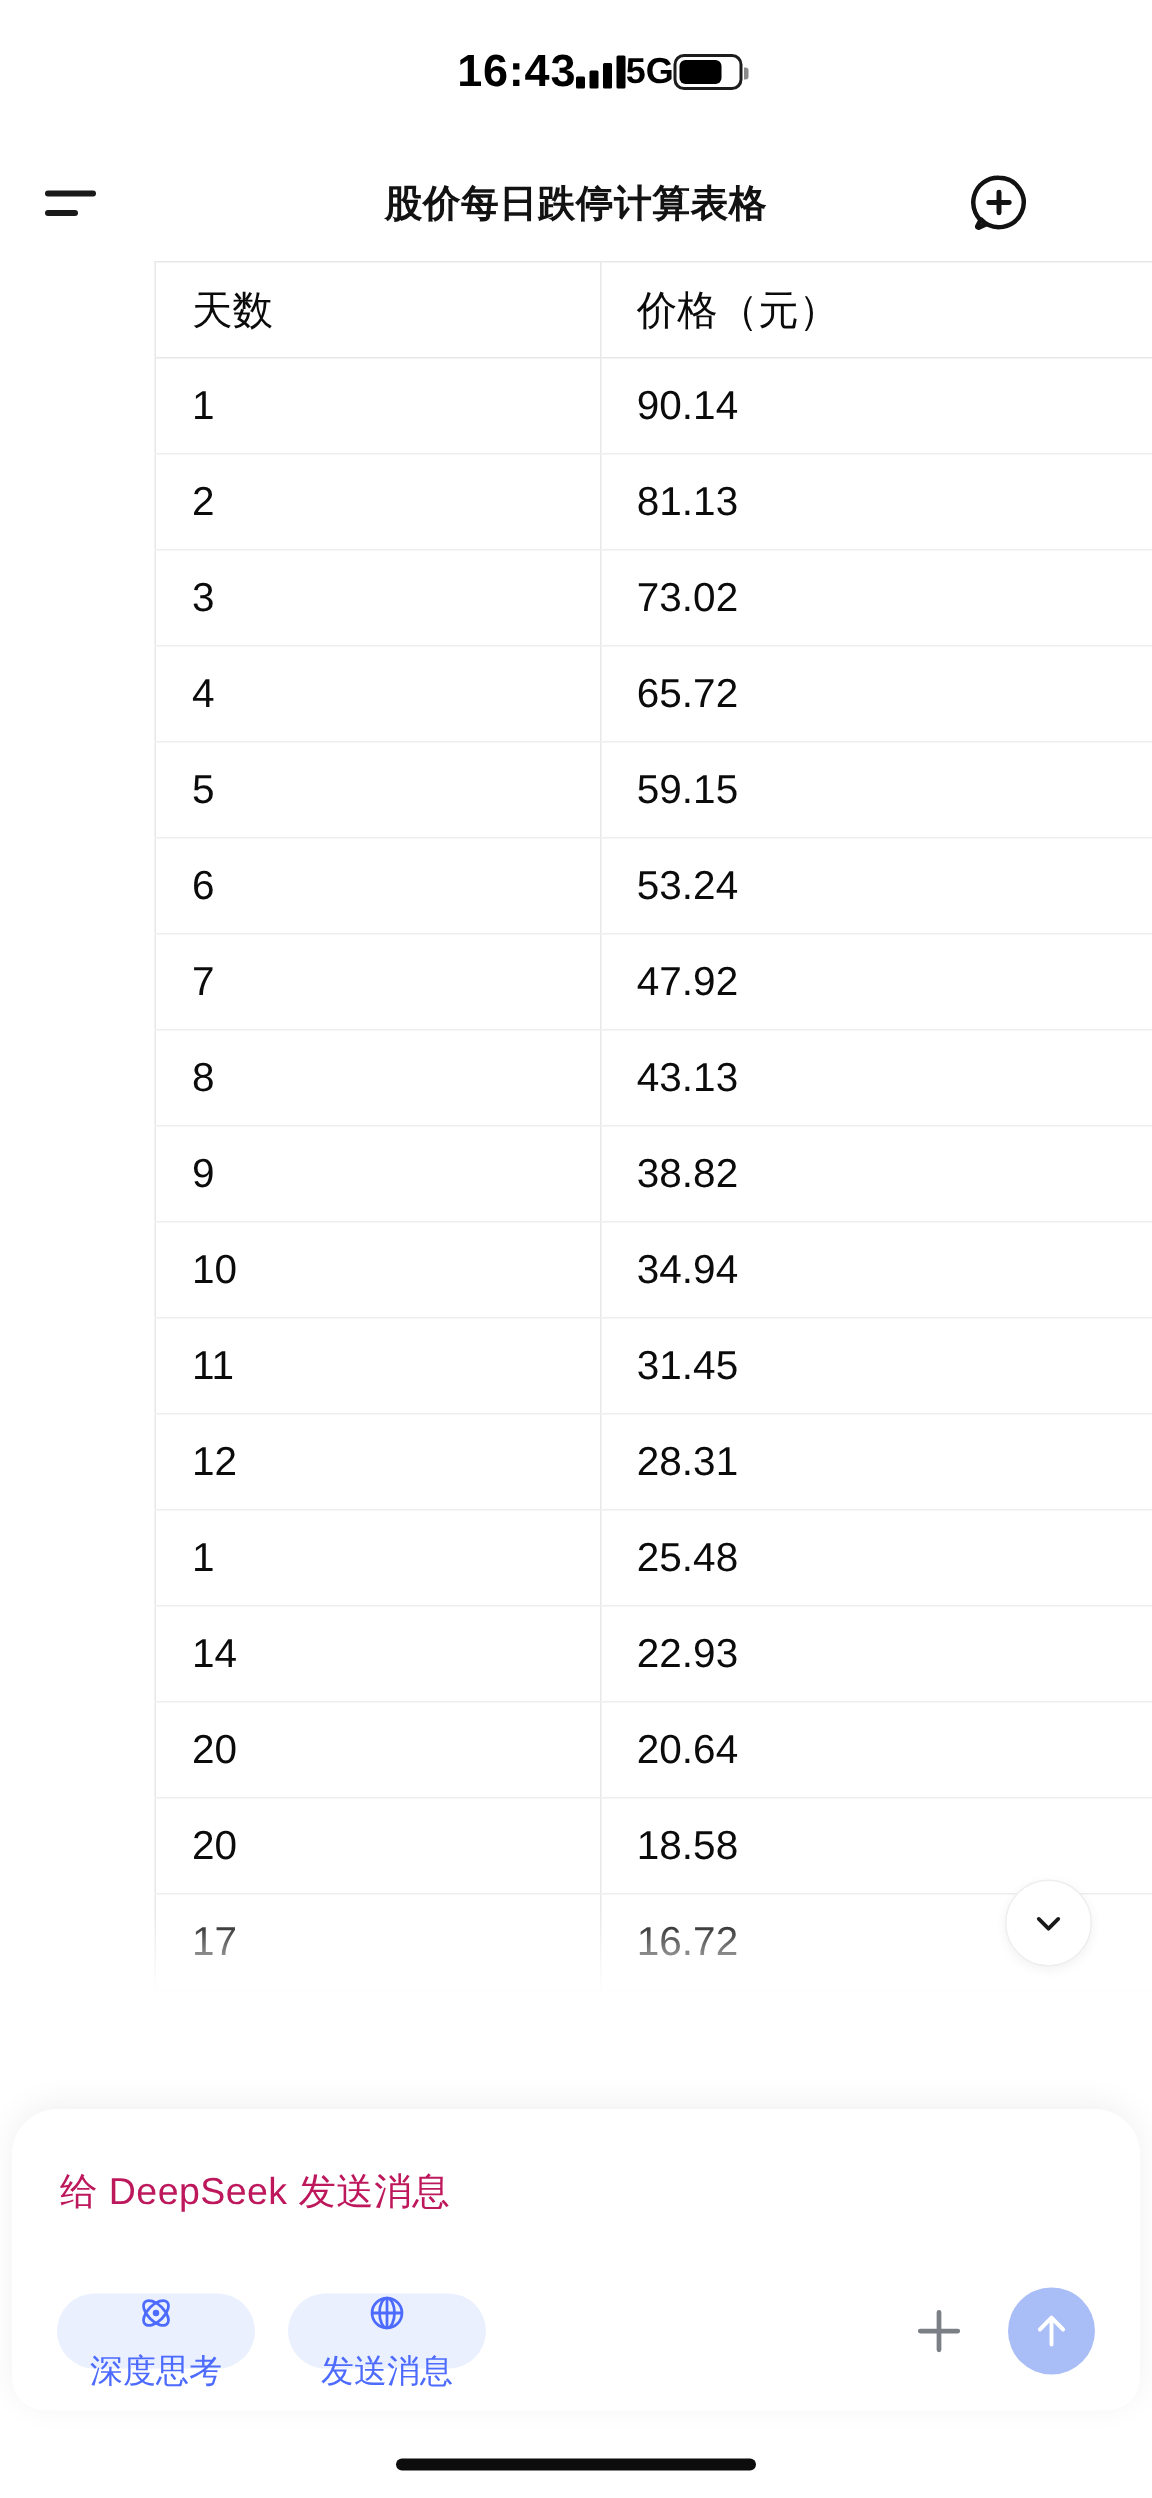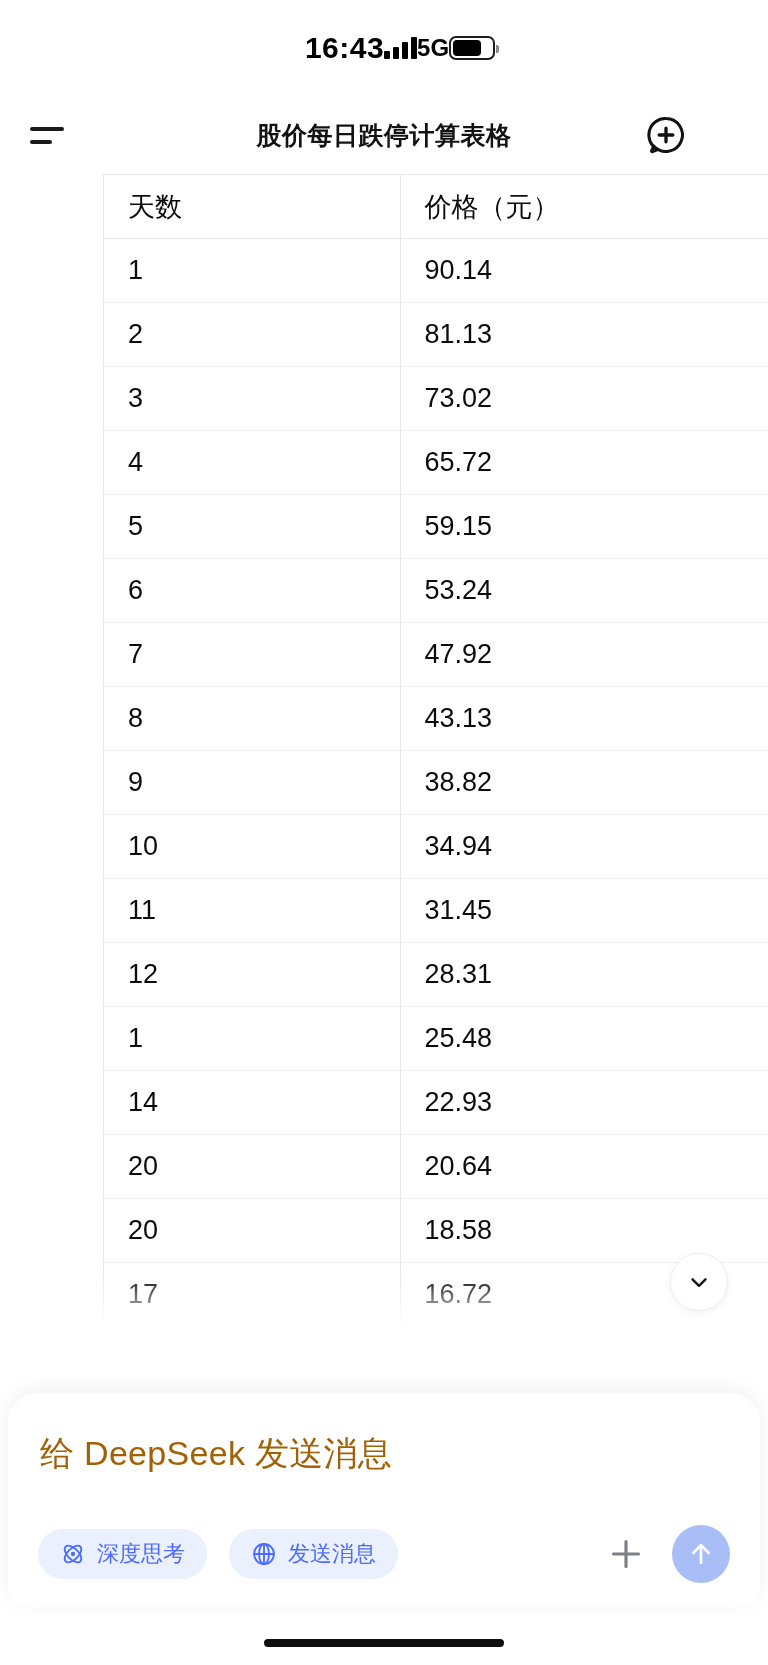--- a/index.html
+++ b/index.html
@@ -209,42 +209,43 @@
     left: 8px;
     bottom: 58px;
     width: 752px;
     background: #ffffff;
     border-radius: 30px 30px 22px 22px;
     box-shadow: 0 -4px 22px rgba(0,0,0,0.06);
     padding: 34px 30px 24px 30px;
     z-index: 8;
   }
   .composer-placeholder {
-    font-size: 34px;
-    color: #a16207;
+    font-size: 25px;
+    color: #be185d;
     padding: 4px 0 0 2px;
     letter-spacing: 0.3px;
   }
   .composer-tools {
     margin-top: 48px;
     display: flex;
     align-items: center;
   }
   .pill {
     display: inline-flex;
     align-items: center;
     gap: 11px;
     height: 50px;
     padding: 0 22px;
     border-radius: 25px;
     background: #eaf0fd;
     color: #4d6bfe;
     font-size: 22px;
     margin-right: 22px;
     white-space: nowrap;
+    flex-direction: column;
   }
   .pill svg { display: block; }
   .spacer { flex: 1; }
   .plus-btn {
     width: 56px;
     height: 56px;
     display: flex;
     align-items: center;
     justify-content: center;
     margin-right: 18px;

